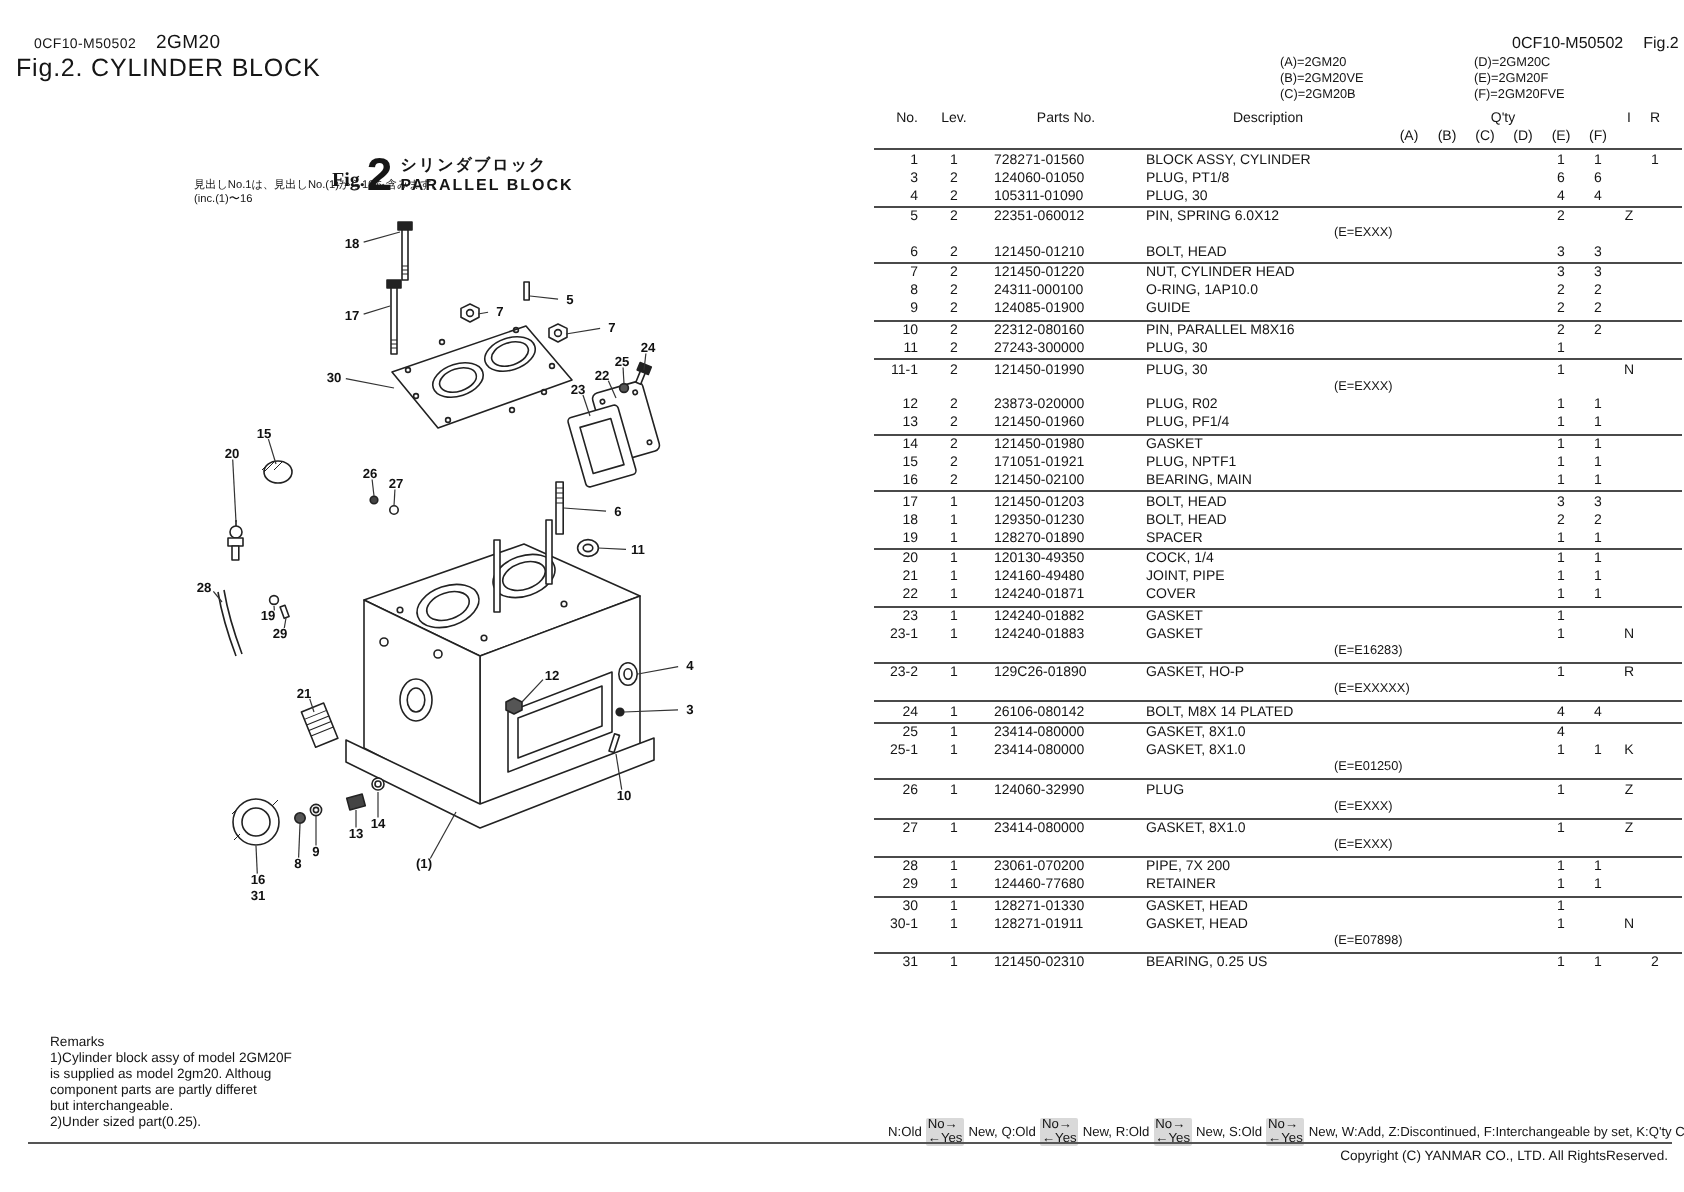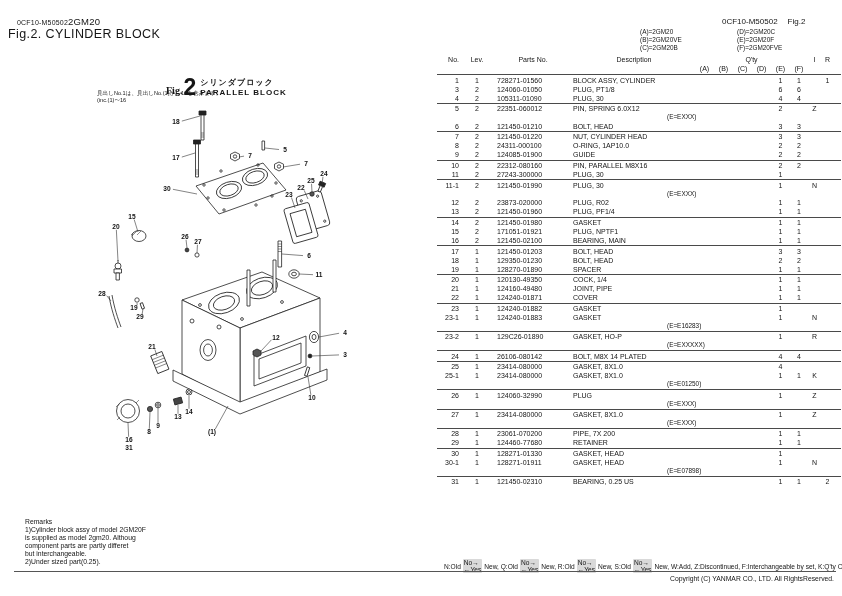--- a/index.html
+++ b/index.html
@@ -1,22 +1,22 @@
 <!DOCTYPE html>
 <html><head>
 <meta charset="utf-8">
 <style>
   html,body{margin:0;padding:0;background:#e8e8e8;}
   .page{position:relative;width:842px;height:596px;background:#ffffff;overflow:hidden;
         font-family:"Liberation Sans",sans-serif;color:#151515;}
   
   .hdr-left{position:absolute;left:17px;top:16px;font-size:7px;letter-spacing:.2px;}
-  .hdr-left .model{font-size:9.5px;margin-left:0;}
+  .hdr-left .model{font-size:9.5px;margin-left:10px;}
   .page-title{position:absolute;left:8px;top:27px;font-size:12.5px;letter-spacing:.4px;}
-  .hdr-right{position:absolute;left:722px;top:17px;font-size:8px;}
+  .hdr-right{position:absolute;left:756px;top:17px;font-size:8px;}
   .hdr-right .figref{margin-left:10px;}
   .model-legend{position:absolute;top:28px;font-size:6.4px;line-height:8px;}
   .model-legend.c1{left:640px;}
   .model-legend.c2{left:737px;}
   
   .fig-caption{position:absolute;left:166px;top:76px;display:flex;align-items:flex-start;}
   .fig-prefix{font-weight:bold;font-size:10px;margin-top:9px;font-family:Liberation Serif, serif;}
   .fig-num{font-weight:bold;font-size:23px;line-height:22px;margin:0 4px 0 1px;}
   .fig-titles{font-weight:bold;font-size:8px;line-height:9.5px;letter-spacing:1px;margin-top:2px;white-space:nowrap;}
   .fig-note{position:absolute;left:97px;top:90px;font-size:5.6px;line-height:7px;white-space:nowrap;}

